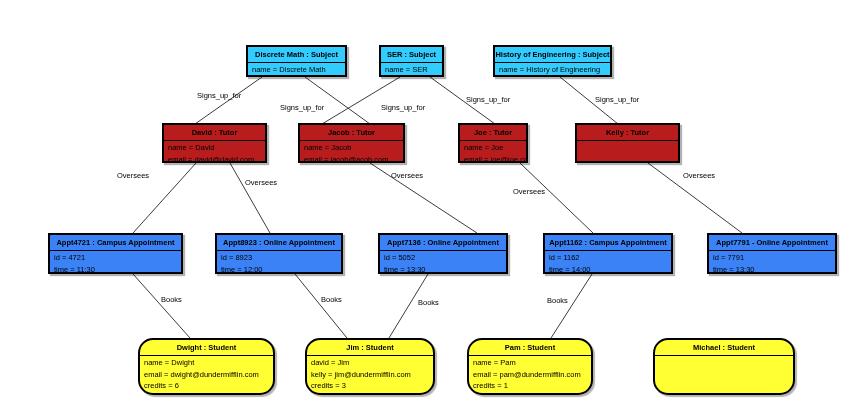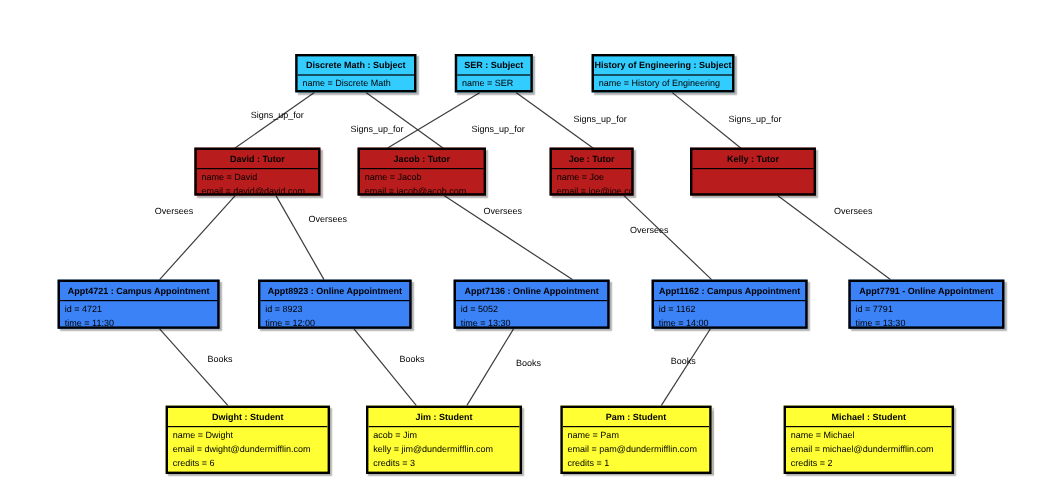--- a/index.html
+++ b/index.html
@@ -9,22 +9,22 @@
   .edge-layer line{stroke:#3c3c3c;stroke-width:1;}
   .node{position:absolute;box-sizing:border-box;border:2px solid #000000;
         box-shadow:2px 2px 1px rgba(0,0,0,0.30);overflow:hidden;}
   .node .hdr{height:15px;line-height:15px;border-bottom:1.5px solid #000000;
              font-weight:bold;font-size:7.5px;text-align:center;white-space:nowrap;}
   .node .attrs{padding:1px 4px;}
   .node .attr{font-size:7.5px;line-height:11.5px;white-space:nowrap;text-align:left;}
   .subject{background:#33CCFF;}
   .tutor{background:#b91c1c;}
   .appt{background:#3b82f6;}
-  .student{background:#FFFF33;}
-  .edge-label{position:absolute;font-size:7.5px;line-height:9px;color:#000000;white-space:nowrap;margin-left:12px;}
+  .student{background:#FFFF33;border-radius:15px;}
+  .edge-label{position:absolute;font-size:7.5px;line-height:9px;color:#000000;white-space:nowrap;}
 </style>
 </head>
 <body>
 
 <div class="canvas">
 
   <svg class="edge-layer" width="868" height="420">
     <line x1="262" y1="77" x2="195" y2="124"></line>
     <line x1="305" y1="77" x2="370" y2="124"></line>
     <line x1="400" y1="77" x2="322" y2="124"></line>
@@ -125,40 +125,35 @@
     <div class="hdr">Dwight : Student</div>
     <div class="attrs">
       <div class="attr">name = Dwight</div>
       <div class="attr">email = dwight@dundermifflin.com</div>
       <div class="attr">credits = 6</div>
     </div>
   </div>
   <div class="node student" style="left:305px;top:338px;width:130px;height:57px">
     <div class="hdr">Jim : Student</div>
     <div class="attrs">
-      <div class="attr">acob = Jim</div>
+      <div class="attr">david = Jim</div>
       <div class="attr">kelly = jim@dundermifflin.com</div>
       <div class="attr">credits = 3</div>
     </div>
   </div>
   <div class="node student" style="left:467px;top:338px;width:126px;height:57px">
     <div class="hdr">Pam : Student</div>
     <div class="attrs">
       <div class="attr">name = Pam</div>
       <div class="attr">email = pam@dundermifflin.com</div>
       <div class="attr">credits = 1</div>
     </div>
   </div>
   <div class="node student" style="left:653px;top:338px;width:142px;height:57px">
     <div class="hdr">Michael : Student</div>
-    <div class="attrs">
-      <div class="attr">name = Michael</div>
-      <div class="attr">email = michael@dundermifflin.com</div>
-      <div class="attr">credits = 2</div>
-    </div>
   </div>
 
   <span class="edge-label" style="left:197px;top:91px">Signs_up_for</span>
   <span class="edge-label" style="left:280px;top:103px">Signs_up_for</span>
   <span class="edge-label" style="left:381px;top:103px">Signs_up_for</span>
   <span class="edge-label" style="left:466px;top:95px">Signs_up_for</span>
   <span class="edge-label" style="left:595px;top:95px">Signs_up_for</span>
   <span class="edge-label" style="left:117px;top:171px">Oversees</span>
   <span class="edge-label" style="left:245px;top:178px">Oversees</span>
   <span class="edge-label" style="left:391px;top:171px">Oversees</span>

